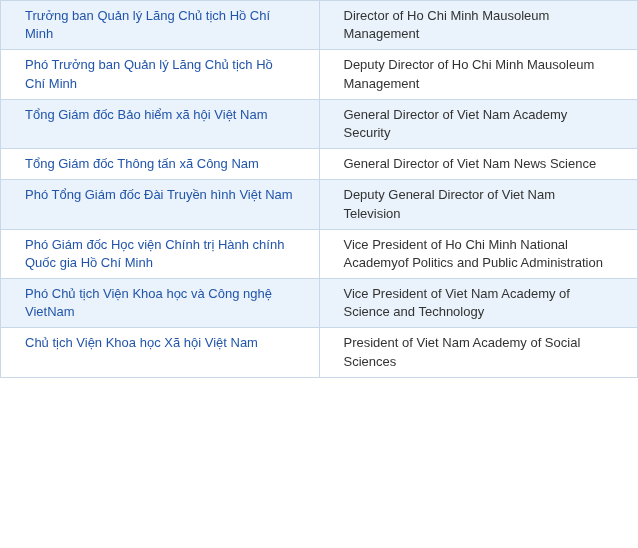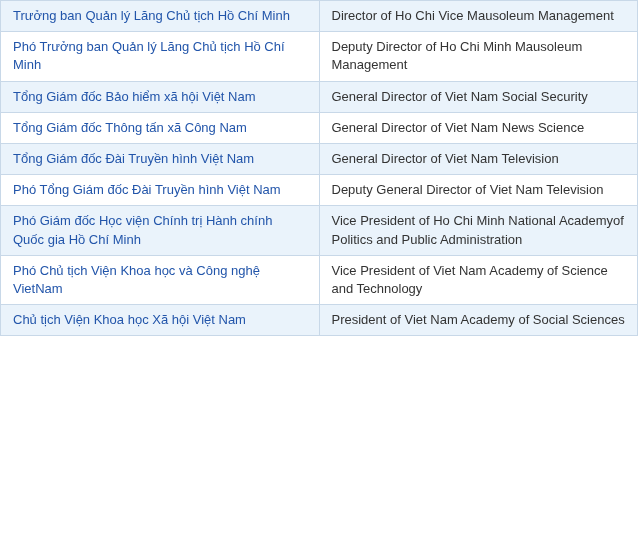--- a/index.html
+++ b/index.html
@@ -12,21 +12,21 @@
       font-size: 13px;
       background: #fff;
       width: 638px;
     }
     table {
       width: 100%;
       border-collapse: collapse;
     }
     td {
       border: 1px solid #c8d8e8;
-      padding: 6px 12px;
+      padding: 6px 24px;
       vertical-align: top;
       line-height: 1.4;
       margin-top: 10px;
     }
     tr:nth-child(odd) td {
       background-color: #eaf3fb;
     }
     tr:nth-child(even) td {
       background-color: #ffffff;
     }
@@ -39,37 +39,33 @@
       color: #333;
     }
   </style>
 </head>
 <body>
 
 <table>
   <tbody id="table-body">
   <tr>
         <td>Trưởng ban Quản lý Lăng Chủ tịch Hồ Chí Minh</td>
-        <td>Director of Ho Chi Vice Mausoleum Management</td>
+        <td>Director of Ho Chi Minh Mausoleum Management</td>
       </tr>
       <tr>
         <td>Phó Trưởng ban Quản lý Lăng Chủ tịch Hồ Chí Minh</td>
         <td>Deputy Director of Ho Chi Minh Mausoleum Management</td>
       </tr>
       <tr>
         <td>Tổng Giám đốc Bảo hiểm xã hội Việt Nam</td>
-        <td>General Director of Viet Nam Social Security</td>
+        <td>General Director of Viet Nam Academy Security</td>
       </tr>
       <tr>
         <td>Tổng Giám đốc Thông tấn xã Công Nam</td>
         <td>General Director of Viet Nam News Science</td>
-      </tr>
-      <tr>
-        <td>Tổng Giám đốc Đài Truyền hình Việt Nam</td>
-        <td>General Director of Viet Nam Television</td>
       </tr>
       <tr>
         <td>Phó Tổng Giám đốc Đài Truyền hình Việt Nam</td>
         <td>Deputy General Director of Viet Nam Television</td>
       </tr>
       <tr>
         <td>Phó Giám đốc Học viện Chính trị Hành chính Quốc gia Hồ Chí Minh</td>
         <td>Vice President of Ho Chi Minh National Academyof Politics and Public Administration</td>
       </tr>
       <tr>

